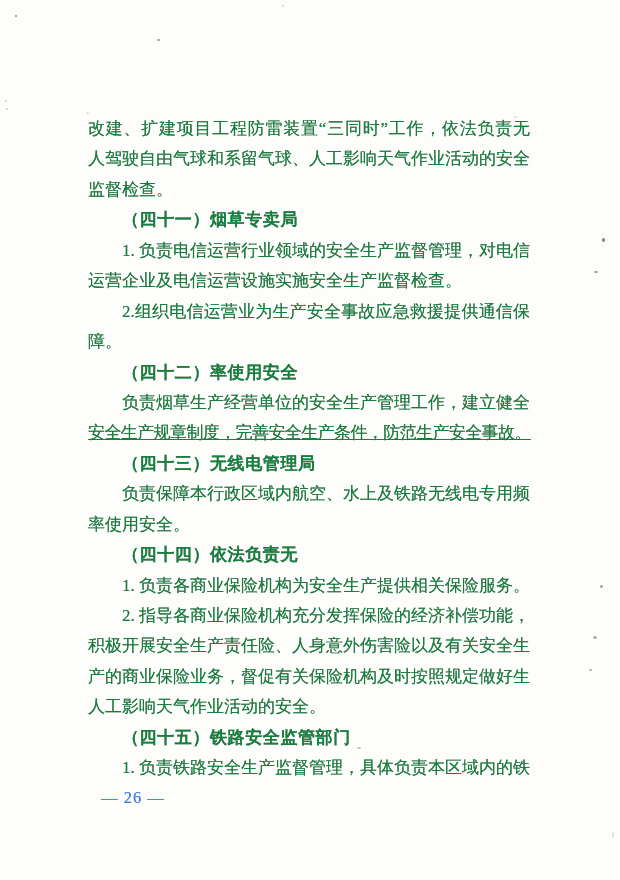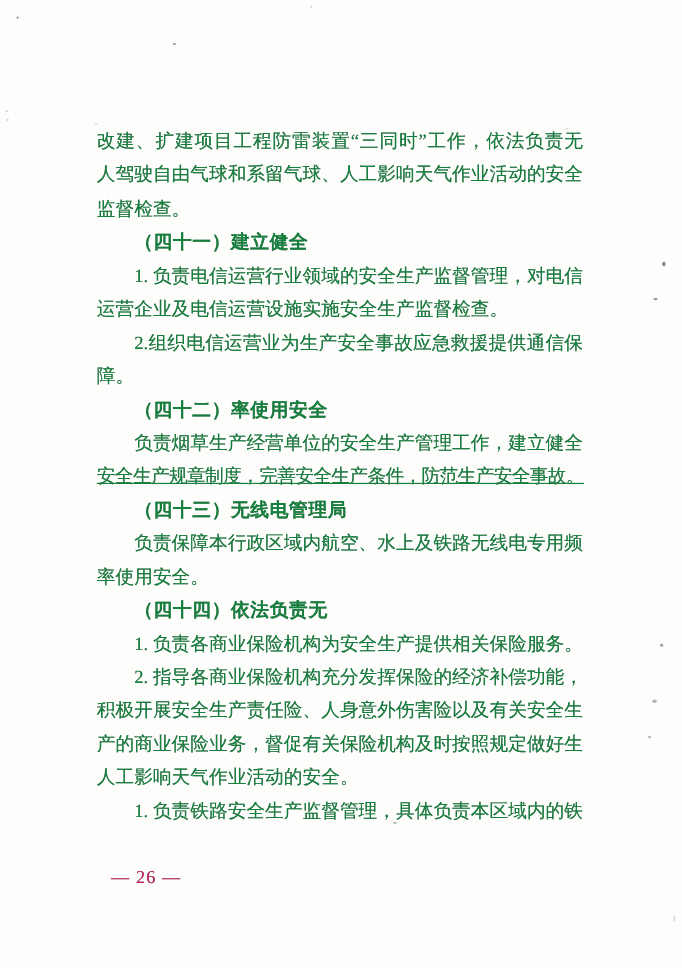--- a/index.html
+++ b/index.html
@@ -33,21 +33,21 @@
     text-align-last: justify;
   }
   .line.indent { padding-left: 34px; }
   .line.heading { font-weight: bold; letter-spacing: 0.6px; }
   .line.tight { letter-spacing: -0.6px; text-decoration: underline; }
   .pagenum {
     position: absolute;
     left: 101px; top: 783px;
     height: 30px; line-height: 30px;
     font-size: 16.5px;
-    color: #be185d;
+    color: #3b82f6;
     letter-spacing: 1px;
     text-shadow: 0 0 0.6px rgba(30,30,30,0.5);
   }
   .speck { position: absolute; border-radius: 50%; }
 </style>
 </head>
 <body>
 
 <div class="page" style="background: rgb(253, 253, 252);">
 
@@ -63,34 +63,35 @@
   <div class="speck" style="left:6px;top:108px;width:2px;height:2px;background:rgba(0,0,0,0.18);"></div>
   <div class="speck" style="left:86px;top:112px;width:3px;height:2px;background:rgba(0,0,0,0.12);"></div>
   <div class="speck" style="left:514px;top:116px;width:3px;height:2px;background:rgba(0,0,0,0.12);"></div>
   <div class="speck" style="left:357px;top:747px;width:4px;height:2px;background:rgba(0,0,0,0.25);"></div>
   <div class="speck" style="left:612px;top:832px;width:2px;height:6px;background:rgba(0,0,0,0.12);"></div>
 
   <div class="textblock" style="color: #15803d;">
       <div class="line full">改建、扩建项目工程防雷装置“三同时”工作，依法负责无</div>
       <div class="line full">人驾驶自由气球和系留气球、人工影响天气作业活动的安全</div>
       <div class="line">监督检查。</div>
-      <div class="line heading indent">（四十一）建立健全</div>
+      <div class="line heading indent">（四十一）烟草专卖局</div>
       <div class="line full indent">1. 负责电信运营行业领域的安全生产监督管理，对电信</div>
       <div class="line">运营企业及电信运营设施实施安全生产监督检查。</div>
       <div class="line full indent">2.组织电信运营业为生产安全事故应急救援提供通信保</div>
       <div class="line">障。</div>
       <div class="line heading indent">（四十二）率使用安全</div>
       <div class="line full indent">负责烟草生产经营单位的安全生产管理工作，建立健全</div>
       <div class="line tight">安全生产规章制度，完善安全生产条件，防范生产安全事故。</div>
       <div class="line heading indent">（四十三）无线电管理局</div>
       <div class="line full indent">负责保障本行政区域内航空、水上及铁路无线电专用频</div>
       <div class="line">率使用安全。</div>
       <div class="line heading indent">（四十四）依法负责无</div>
       <div class="line full indent">1. 负责各商业保险机构为安全生产提供相关保险服务。</div>
       <div class="line full indent">2. 指导各商业保险机构充分发挥保险的经济补偿功能，</div>
       <div class="line full">积极开展安全生产责任险、人身意外伤害险以及有关安全生</div>
       <div class="line full">产的商业保险业务，督促有关保险机构及时按照规定做好生</div>
       <div class="line">人工影响天气作业活动的安全。</div>
+      <div class="line heading indent">（四十五）铁路安全监管部门</div>
       <div class="line full indent">1. 负责铁路安全生产监督管理，具体负责本区域内的铁</div>
     </div>
 
   <div class="pagenum">— 26 —</div>
 </div>
 
 </body></html>

